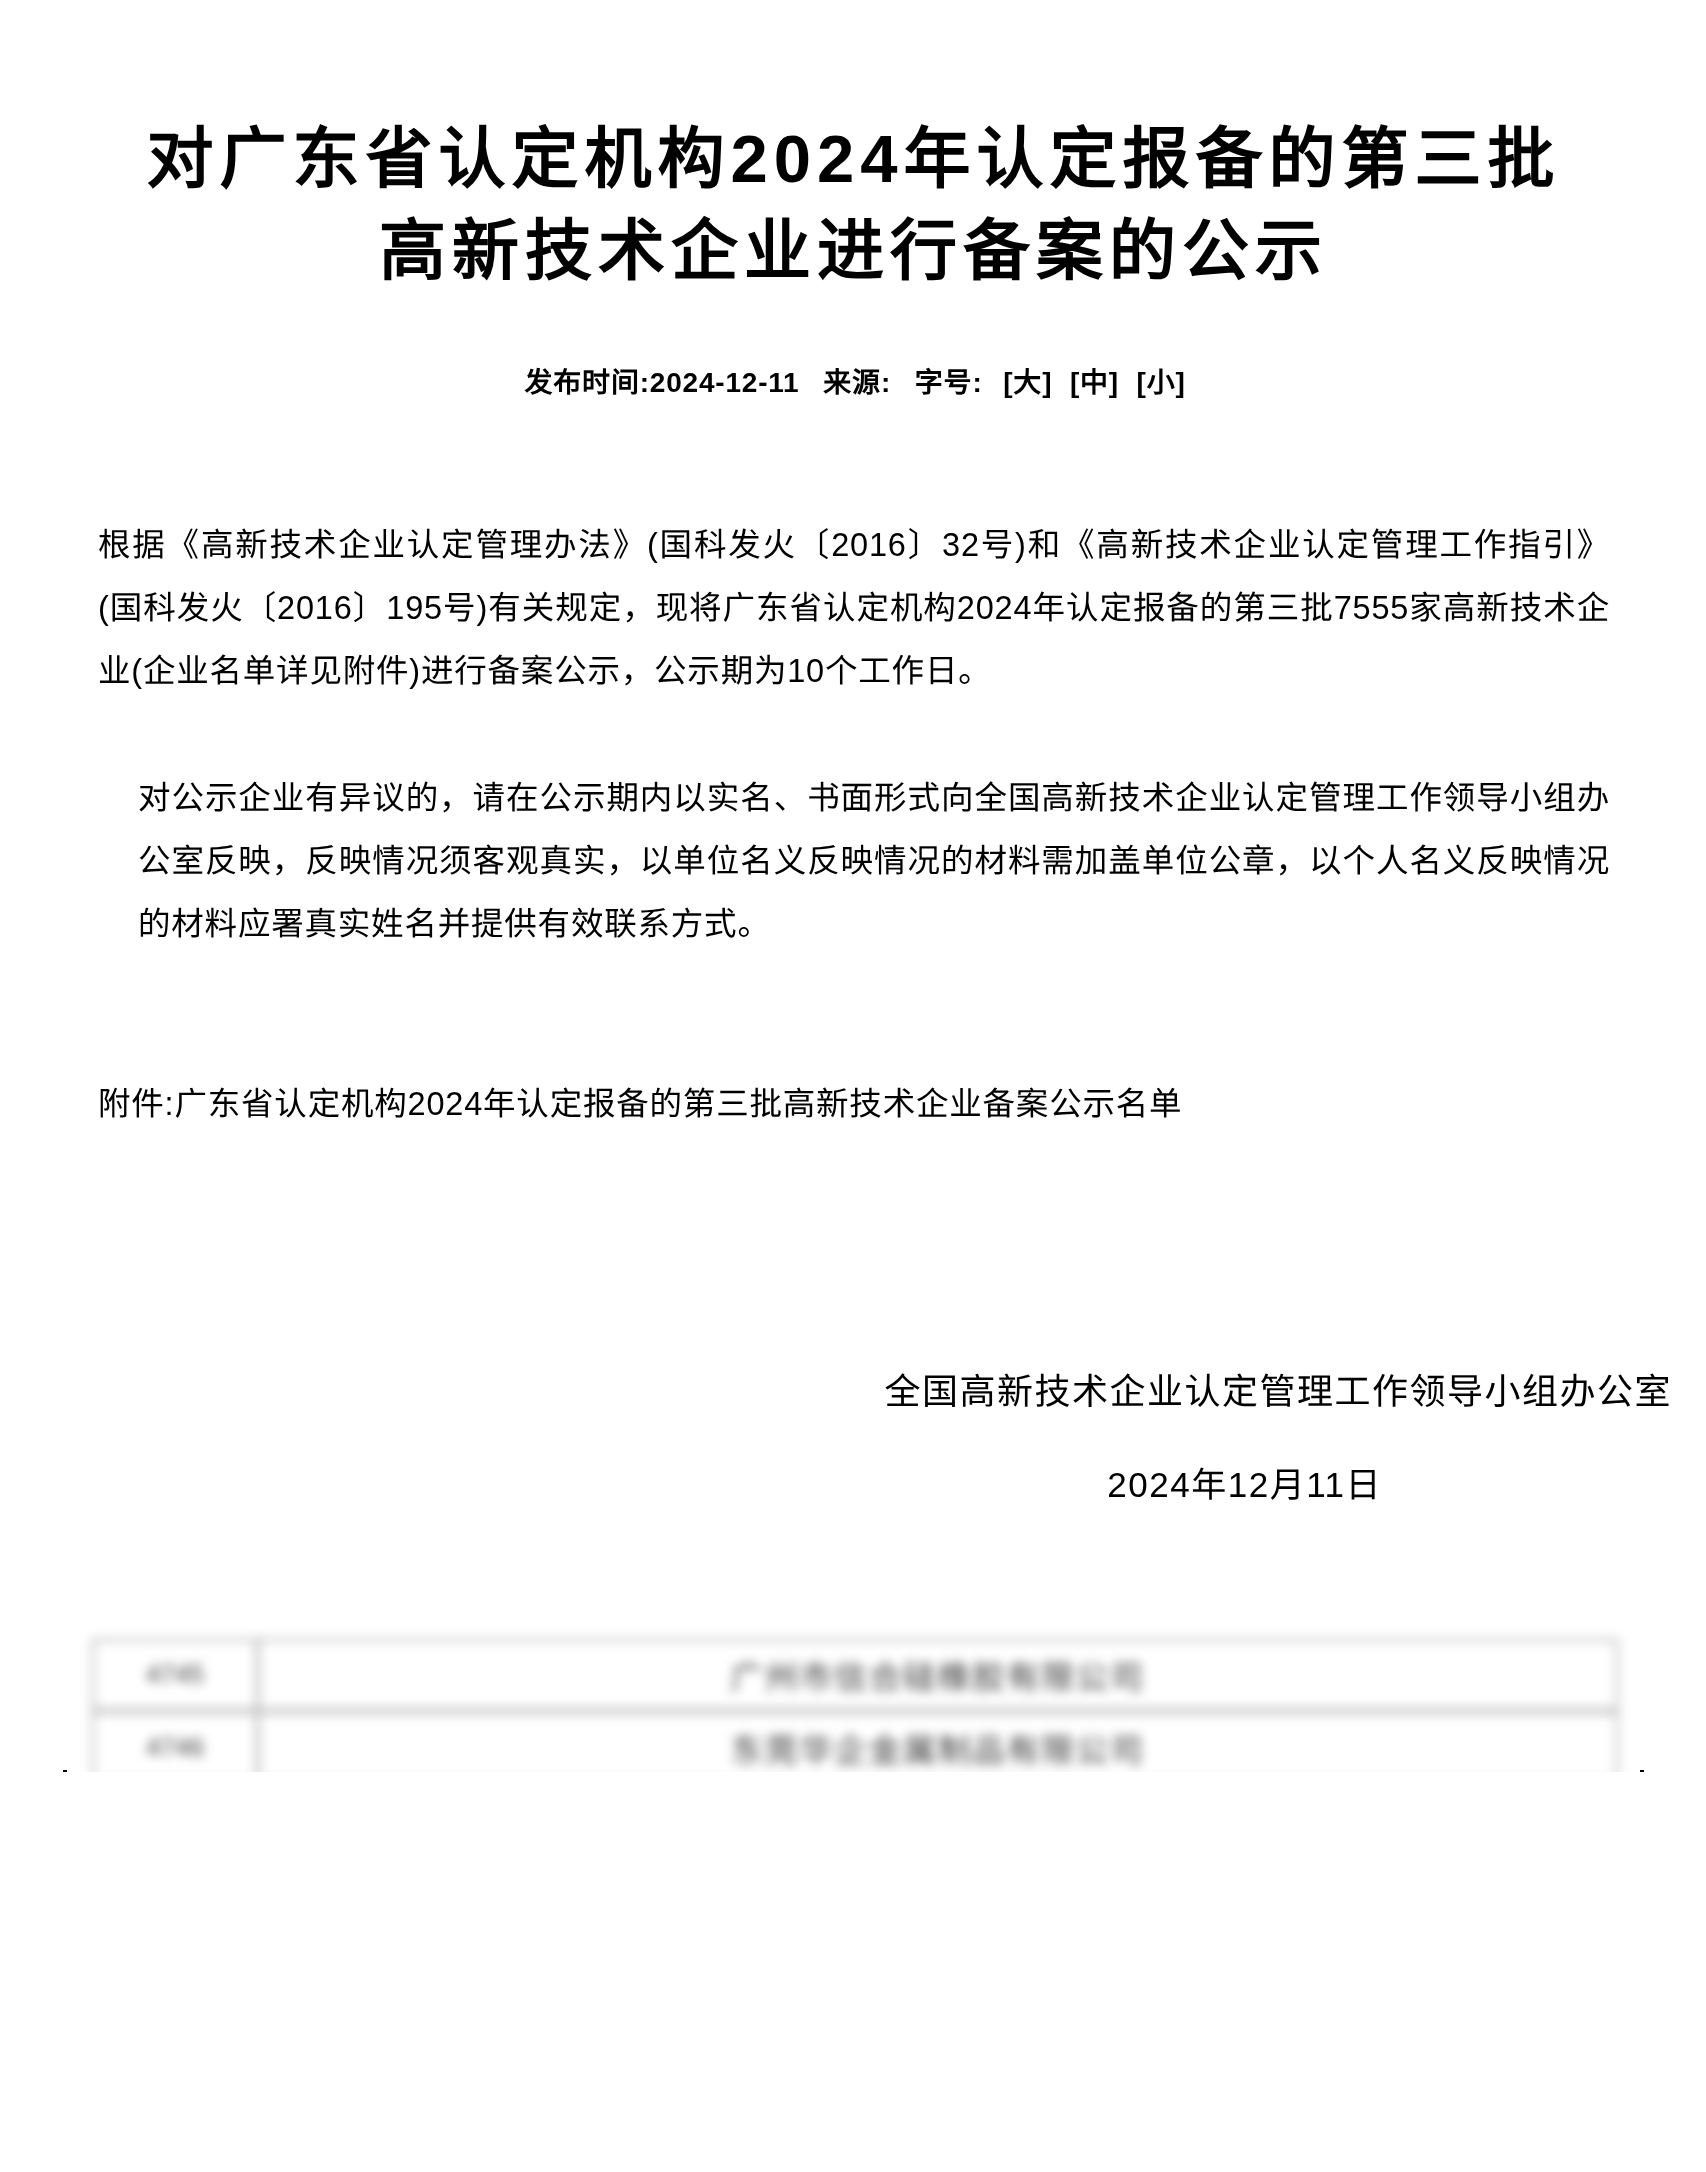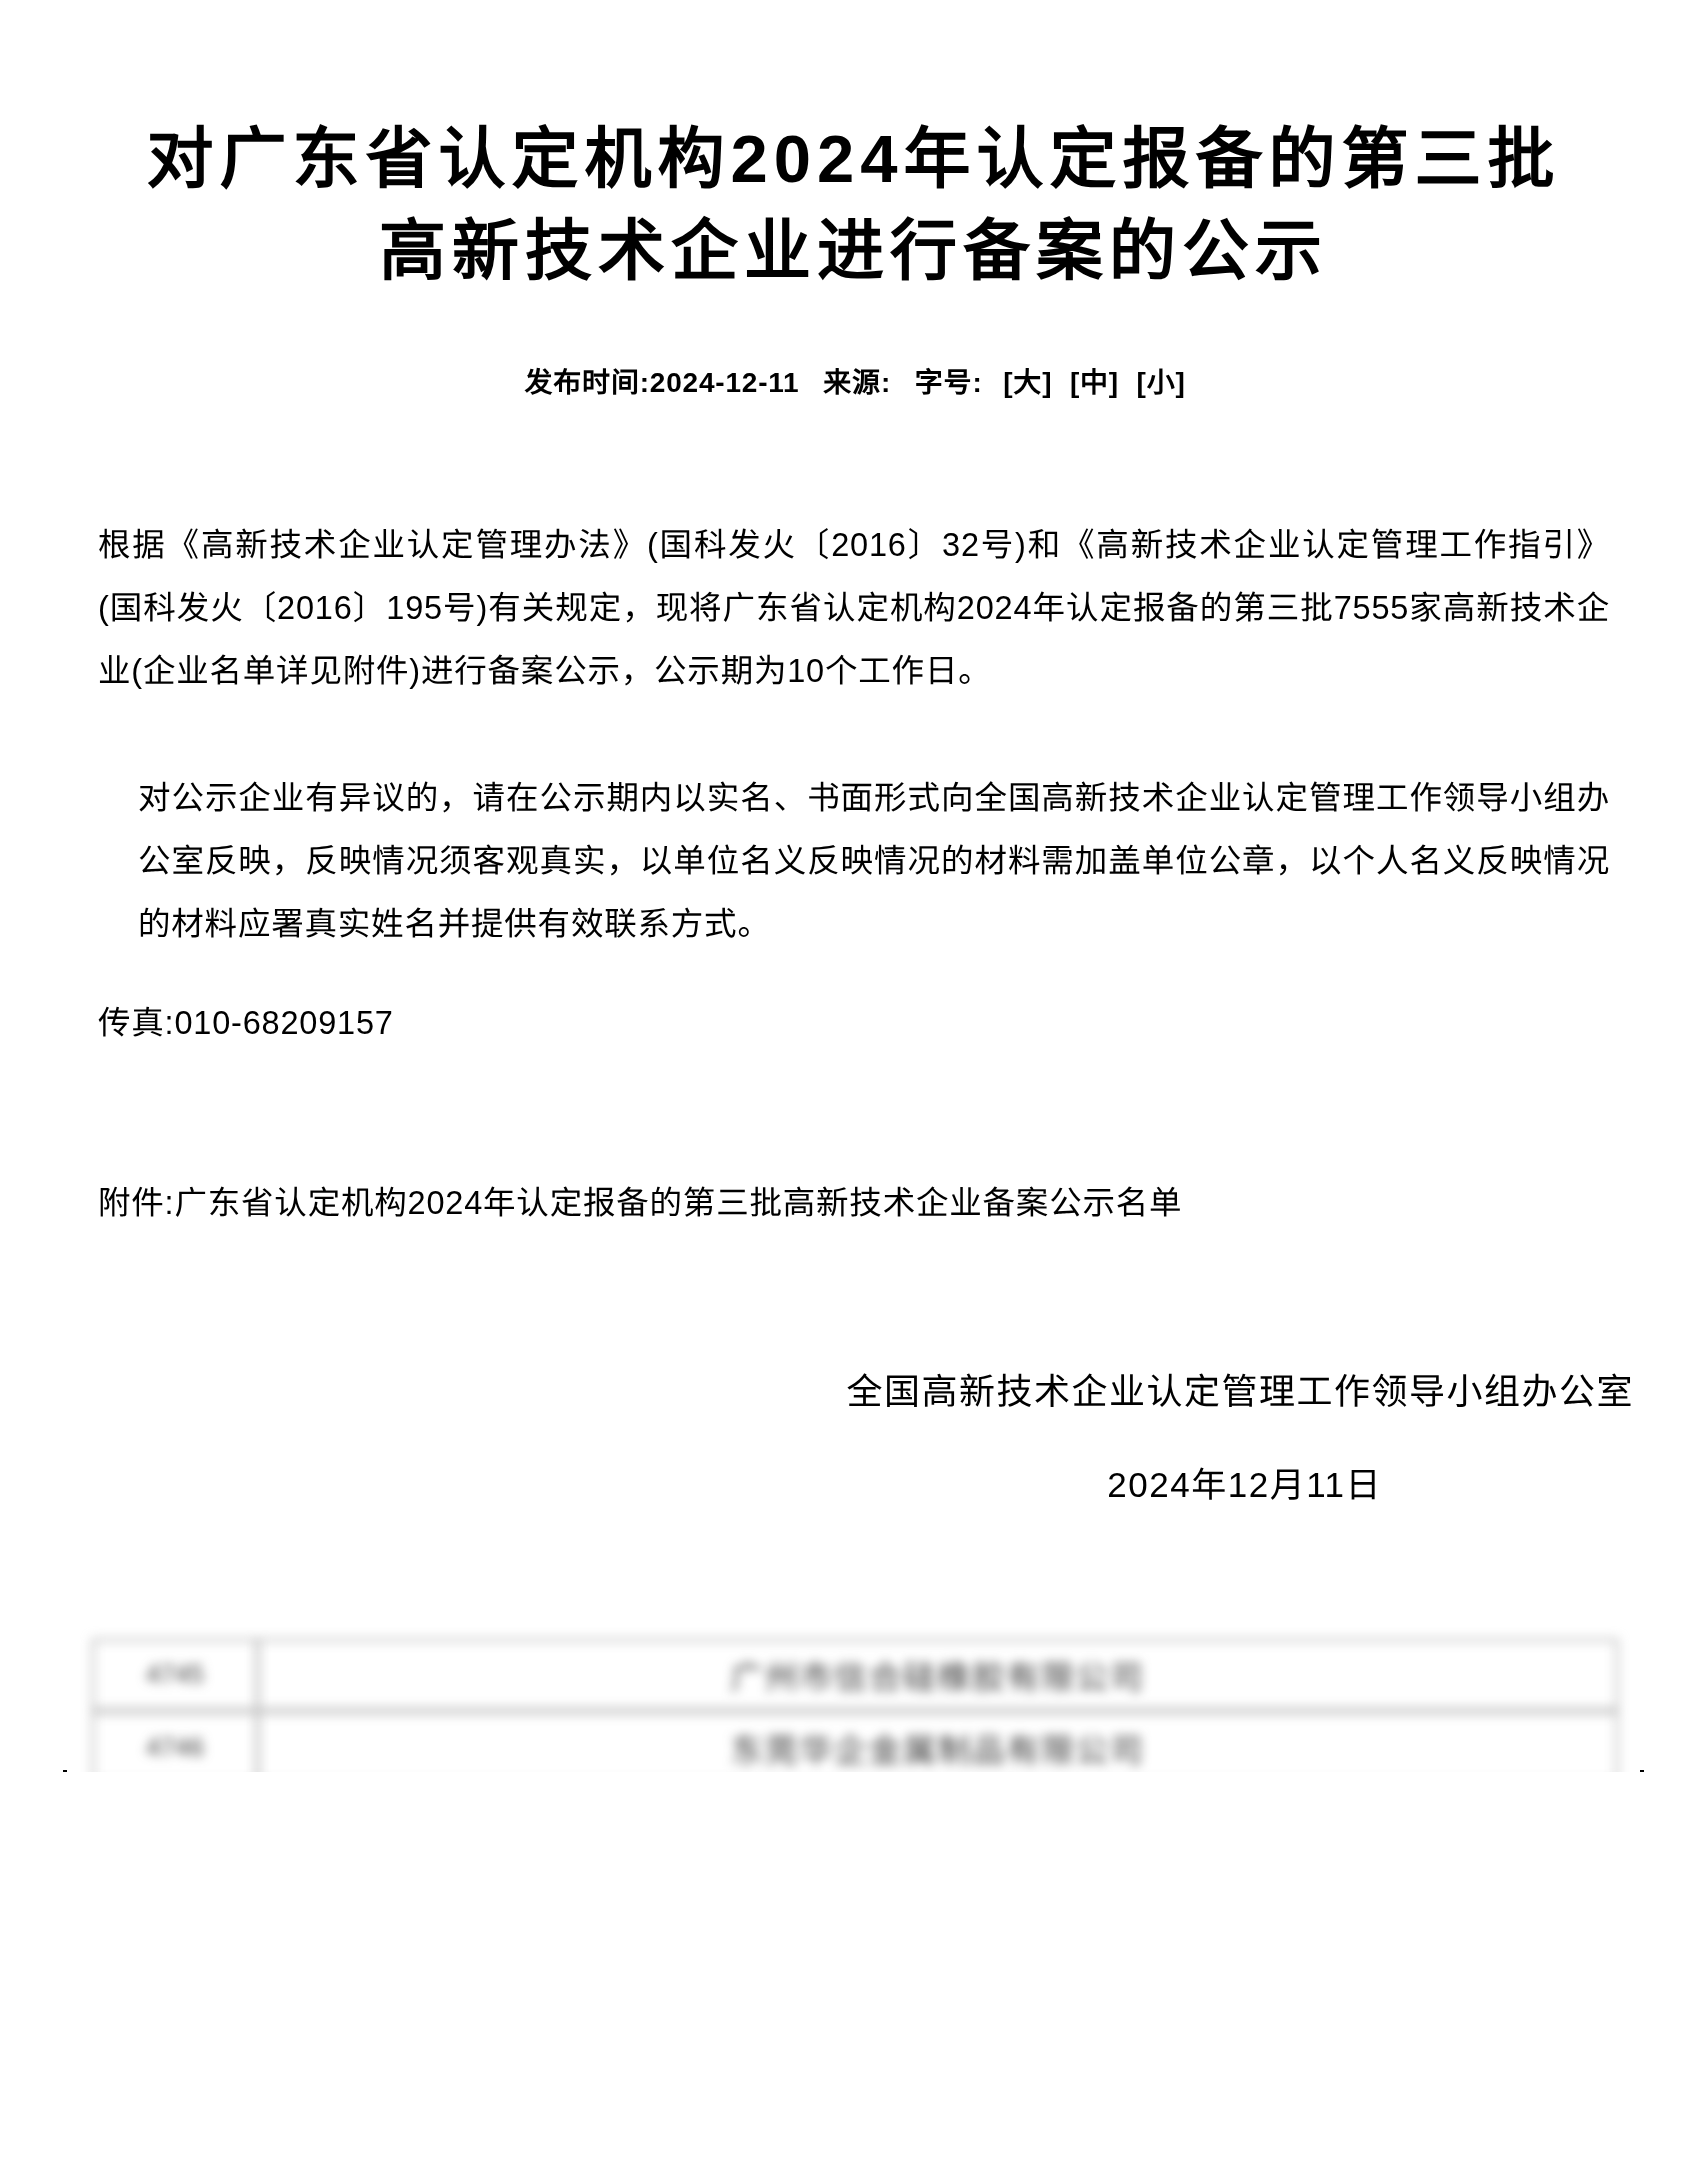--- a/index.html
+++ b/index.html
@@ -57,21 +57,21 @@
   .content .fax { margin-top: 36px; text-align: left; }
   .content .attachment { margin-top: 117px; text-align: left; }
 
   
   .signature {
     position: absolute;
     top: 1362px;
     left: 0;
     width: 1707px;
     text-align: right;
-    padding-right: 73px;
+    padding-right: 35px;
     box-sizing: border-box;
     font-size: 36px;
     letter-spacing: 1.5px;
   }
   .sig-date {
     position: absolute;
     top: 1456px;
     left: 0;
     width: 1707px;
     text-align: right;
@@ -176,21 +176,20 @@
     <span class="seg">来源:</span>
     <span class="seg">字号:</span>
     <span class="size-link">[大]</span>
     <span class="size-link">[中]</span>
     <span class="size-link">[小]</span>
   </div>
 
   <div class="content">
     <p class="para1">根据《高新技术企业认定管理办法》(国科发火〔2016〕32号)和《高新技术企业认定管理工作指引》(国科发火〔2016〕195号)有关规定，现将广东省认定机构2024年认定报备的第三批7555家高新技术企业(企业名单详见附件)进行备案公示，公示期为10个工作日。</p>
     <p class="para2">对公示企业有异议的，请在公示期内以实名、书面形式向全国高新技术企业认定管理工作领导小组办公室反映，反映情况须客观真实，以单位名义反映情况的材料需加盖单位公章，以个人名义反映情况的材料应署真实姓名并提供有效联系方式。</p>
-    <p class="fax">传真:010-68209157</p>
     <p class="attachment">附件:广东省认定机构2024年认定报备的第三批高新技术企业备案公示名单</p>
   </div>
 
   <div class="signature">全国高新技术企业认定管理工作领导小组办公室</div>
   <div class="sig-date">2024年12月11日</div>
 
   <div class="blur-table top bt-outer">
     <div class="bt-row sep">
       <div class="cell-no">4745</div>
       <div class="cell-company">广州市信合硅橡胶有限公司</div>

